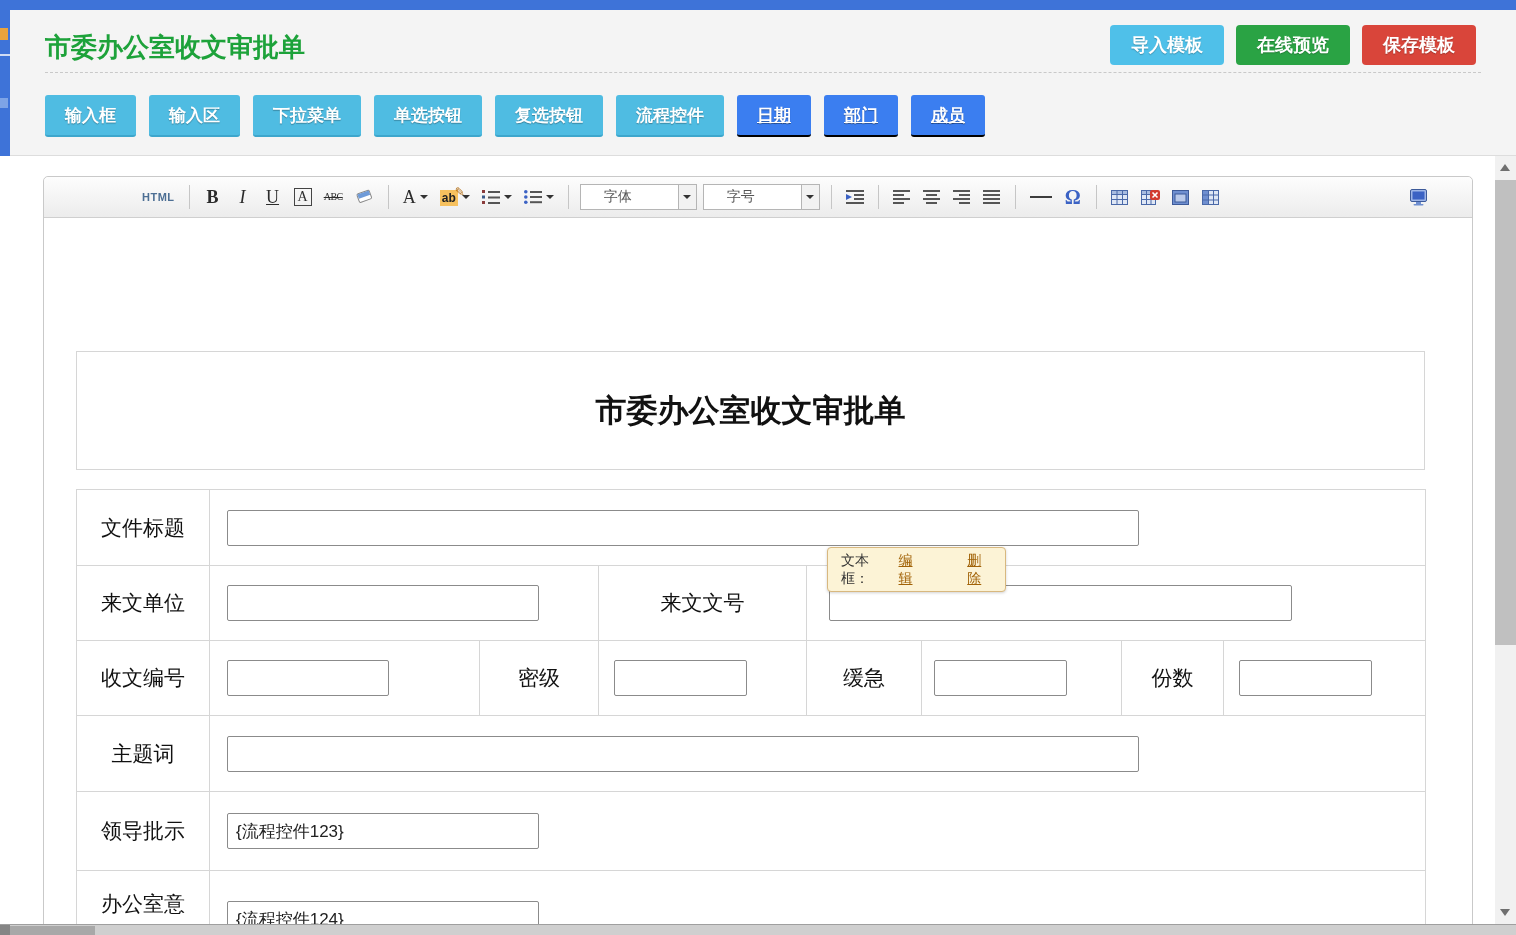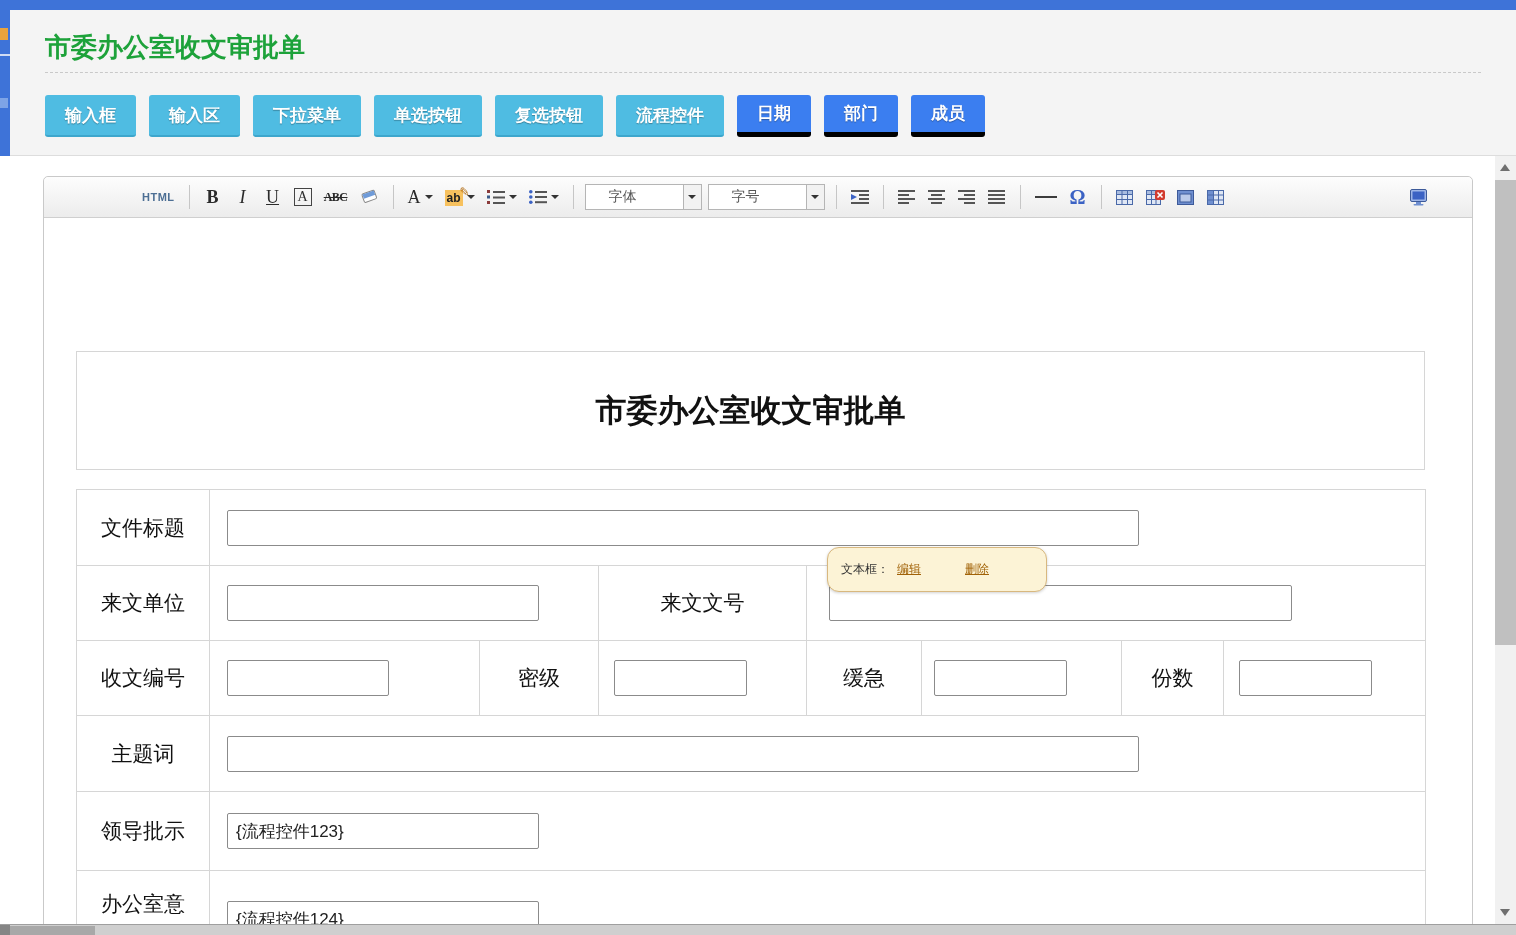--- a/index.html
+++ b/index.html
@@ -24,37 +24,37 @@
     font-family:"Liberation Serif", serif; text-shadow:0 1px 1px rgba(0,0,0,.25); }
   .btn-import { background:#4fc0e9; }
   .btn-preview { background:#2aa344; }
   .btn-save { background:#d9453a; }
   .dashed-sep { position:absolute; left:35px; right:35px; top:62px; border-top:1px dashed #c9c9c9; }
   .controls { position:absolute; left:35px; top:85px; display:flex; gap:13px; }
   .ctrl-btn { height:42px; padding:0 20px; display:flex; align-items:center; justify-content:center;
     color:#fff; font-size:17px; font-weight:bold; border-radius:3px; cursor:pointer;
     font-family:"Liberation Serif", serif; text-shadow:0 1px 1px rgba(0,0,0,.3); }
   .ctrl-cyan { background:#4fbce2; border-bottom:2px solid #3da6cc; }
-  .ctrl-blue { background:#3b7ef0; border-bottom:5px solid #000000; }
+  .ctrl-blue { background:#3b7ef0; border-bottom:2px solid #000000;text-decoration:underline; }
 
   
   .editor { position:absolute; left:43px; top:176px; width:1430px; height:749px;
     border:1px solid #c9c9c9; border-radius:5px 5px 0 0; background:#fff; overflow:hidden; }
   .toolbar { height:41px; background:linear-gradient(#fdfdfd,#ececec);
     border-bottom:1px solid #cfcfcf; border-radius:5px 5px 0 0;
     display:flex; align-items:center; padding:0 12px 0 95px; gap:6px; }
   .tb-sep { width:1px; height:24px; background:#c6c6c6; margin:0 5px; }
   .tb-btn { height:28px; min-width:24px; padding:0 3px; display:flex; align-items:center;
     justify-content:center; cursor:pointer; border-radius:3px; }
   .glyph { font-family:"Liberation Serif", serif; font-size:18px; color:#2b2b2b; line-height:1; }
   .g-bold { font-weight:bold; }
   .g-italic { font-style:italic; }
   .g-under { text-decoration:underline; }
   .g-boxed { border:1px solid #444; padding:1px 3px; font-size:14px; }
-  .g-strike { text-decoration:line-through; font-size:12px; font-weight:bold; letter-spacing:-.5px; }
+  .g-strike { text-decoration:line-through; font-size:10px; font-weight:normal; letter-spacing:-.5px; }
   .g-html { font-family:"Liberation Sans", sans-serif; color:#4d6f94; font-size:11px;
     font-weight:bold; letter-spacing:.5px; }
   .g-omega { color:#3b62c4; font-size:20px; font-weight:bold; }
   .dd-arrow { width:0; height:0; border-left:4px solid transparent; border-right:4px solid transparent;
     border-top:4px solid #333; margin-left:4px; }
   .hl-wrap { position:relative; }
   .hl-ab { background:#f7c15e; font-size:12px; font-weight:bold; padding:1px 2px; color:#222; }
   .hl-pencil { position:absolute; right:-7px; top:-3px; font-size:12px; color:#b06a10; }
   .hr-bar { width:22px; height:2px; background:#3c3c3c; }
   .tb-select { width:117px; height:26px; background:#fff; border:1px solid #b5b5b5;
@@ -73,24 +73,24 @@
     table-layout:fixed; }
   table.doc td { border:1px solid #d6d6d6; font-size:21px; color:#111; }
   td.lbl { text-align:center; }
   td.inp { padding-left:17px; }
   .fld { height:36px; border:1px solid #8b8b8b; background:#fff; border-radius:2px;
     font-size:17px; color:#222; padding:0 8px; font-family:"Liberation Sans", sans-serif; }
   .w312 { width:312px; } .w463 { width:463px; } .w912 { width:912px; }
   .w162 { width:162px; } .w133 { width:133px; }
 
   
-  .tooltip { position:absolute; left:827px; top:547px; width:220px; height:45px; z-index:30;
-    background:#fcf3d6; border:1px solid #d8b87f; border-radius:12px;
+  .tooltip { position:absolute; left:827px; top:547px; width:179px; height:45px; z-index:30;
+    background:#fcf3d6; border:1px solid #d8b87f; border-radius:4px;
     box-shadow:0 1px 3px rgba(0,0,0,.18); display:flex; align-items:center; padding:0 13px;
-    font-family:"Liberation Serif", serif; font-size:12px; color:#333; }
+    font-family:"Liberation Serif", serif; font-size:14px; color:#333; }
   .tooltip a { color:#a16207; text-decoration:underline; cursor:pointer; }
   .tooltip .edit { margin-left:8px; }
   .tooltip .del { margin-left:44px; }
 
   
   .v-scroll { position:absolute; right:0; top:156px; width:21px; height:768px; background:#f1f1f1; }
   .v-up { position:absolute; top:8px; left:5px; width:0; height:0;
     border-left:5.5px solid transparent; border-right:5.5px solid transparent;
     border-bottom:7px solid #6f6f6f; }
   .v-thumb { position:absolute; top:24px; left:0; width:21px; height:465px; background:#c0c0c0; }
@@ -110,20 +110,25 @@
 <div class="topbar"></div>
 <div class="left-strip">
   <div class="frag1"></div>
   <div class="frag2"></div>
   <div class="frag3"></div>
 </div>
 
 <div class="header">
   <div class="page-title">市委办公室收文审批单</div>
 
+  <div class="actions">
+    <div class="action-btn btn-import">导入模板</div>
+    <div class="action-btn btn-preview">在线预览</div>
+    <div class="action-btn btn-save">保存模板</div>
+  </div>
 
   <div class="dashed-sep"></div>
 
   <div class="controls">
     <div class="ctrl-btn ctrl-cyan">输入框</div>
     <div class="ctrl-btn ctrl-cyan">输入区</div>
     <div class="ctrl-btn ctrl-cyan">下拉菜单</div>
     <div class="ctrl-btn ctrl-cyan">单选按钮</div>
     <div class="ctrl-btn ctrl-cyan">复选按钮</div>
     <div class="ctrl-btn ctrl-cyan">流程控件</div>

